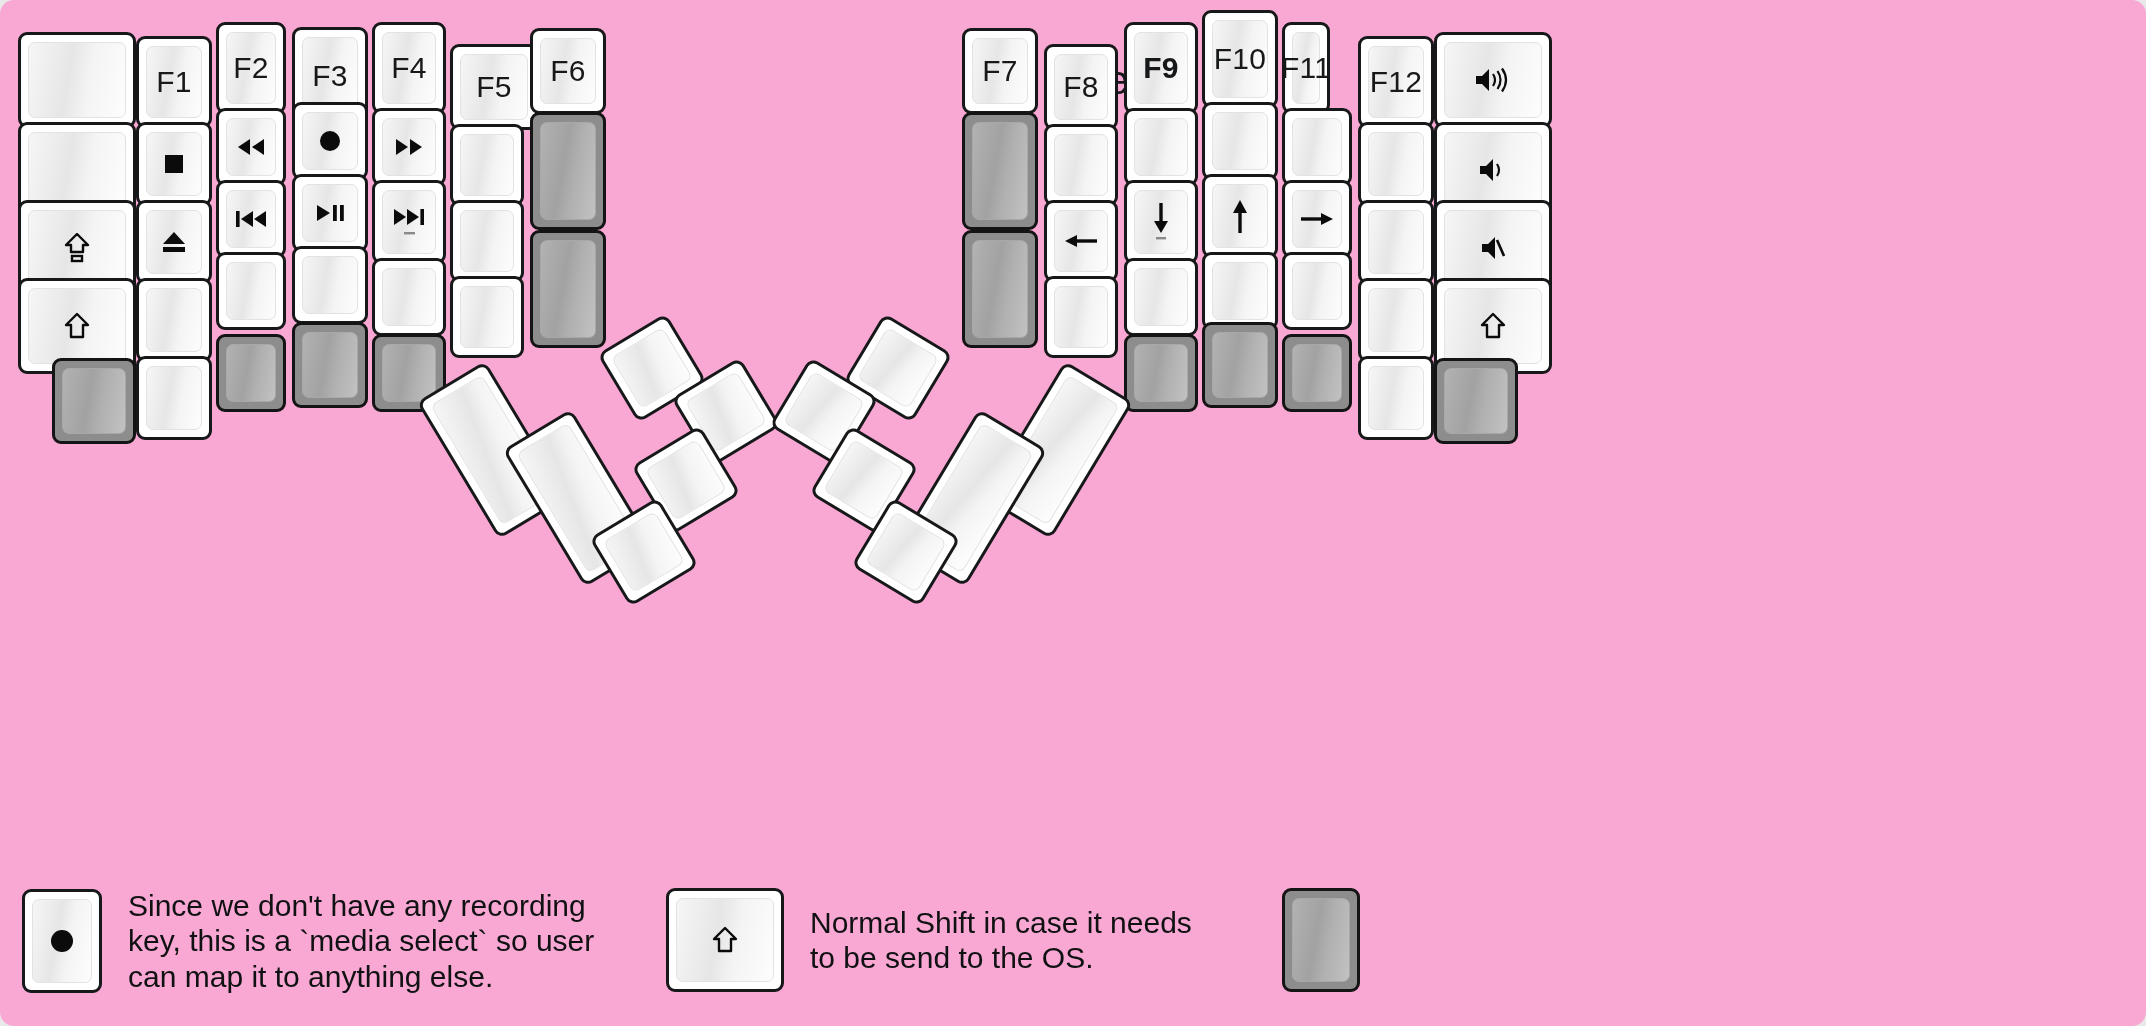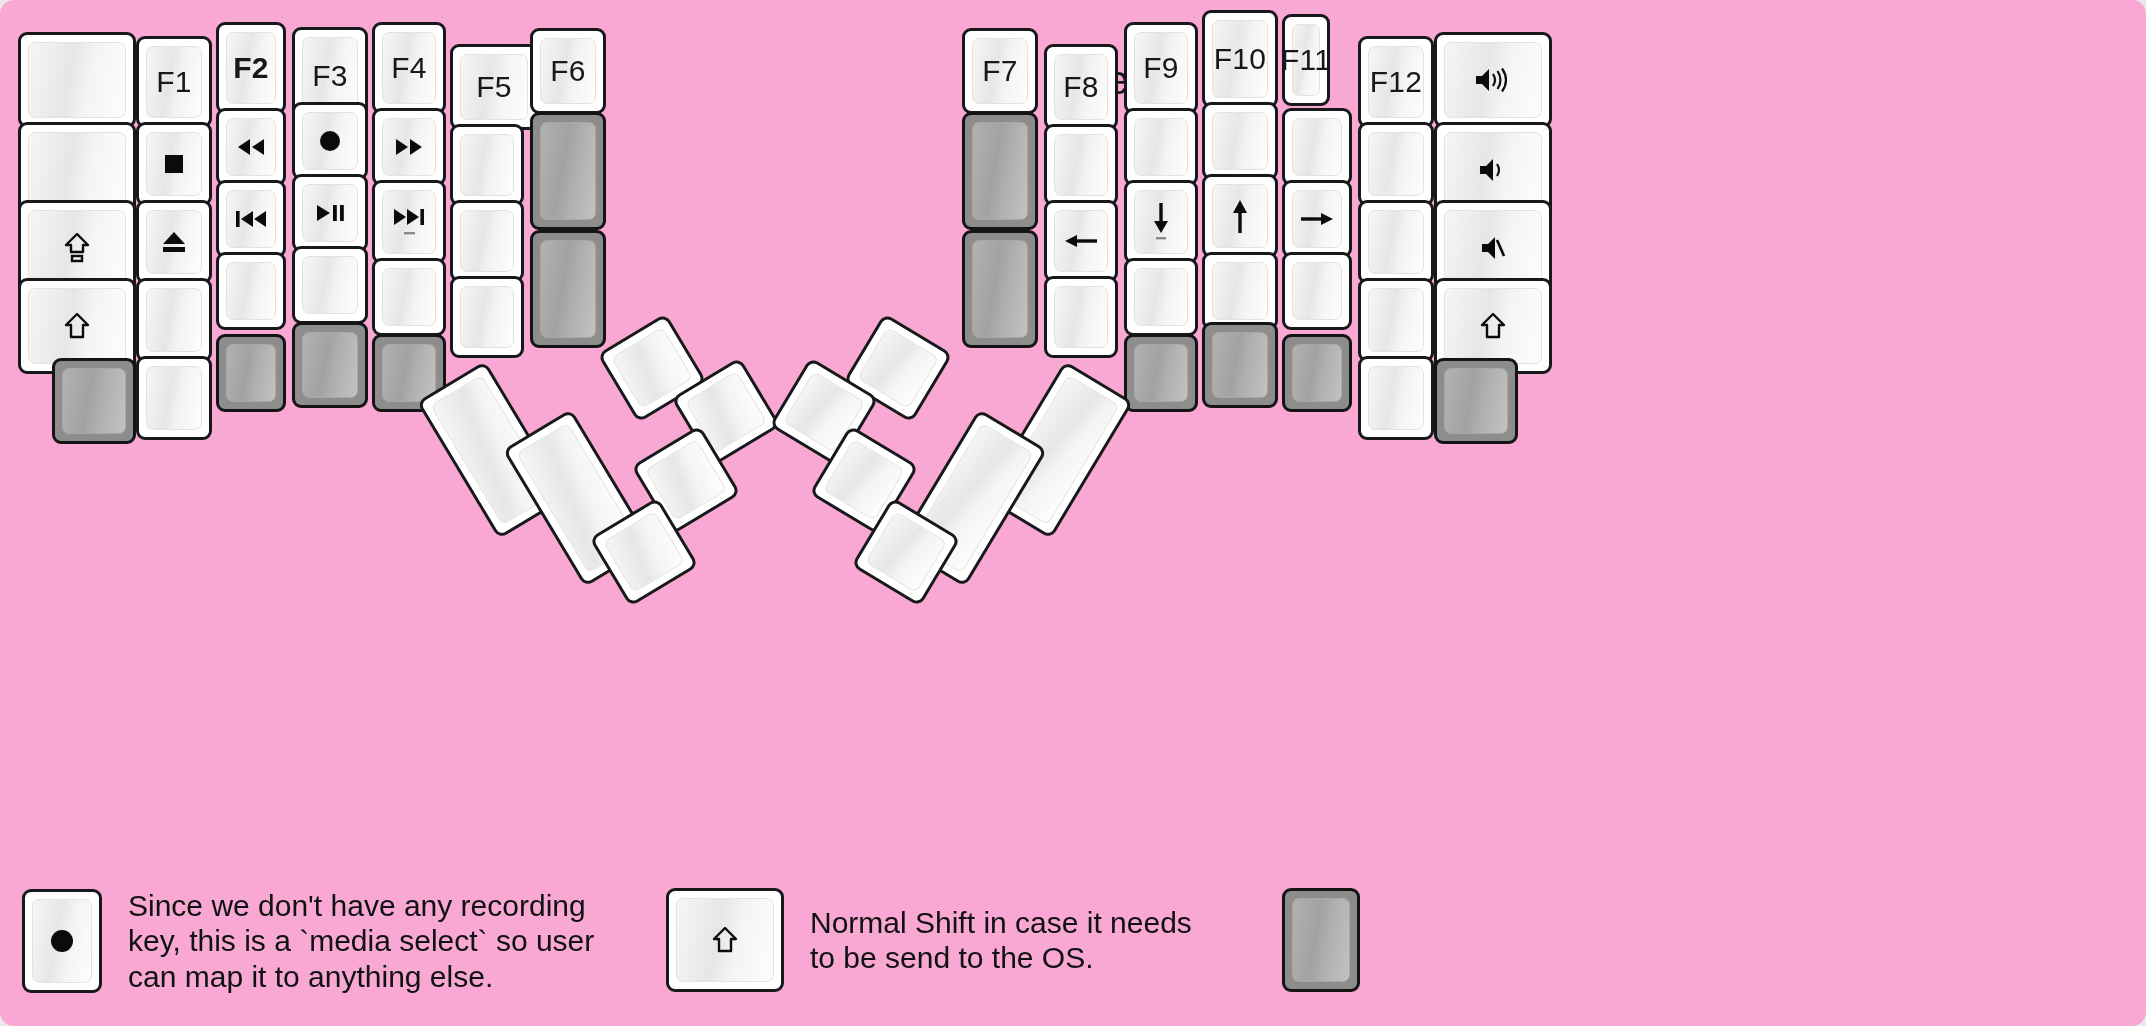--- a/index.html
+++ b/index.html
@@ -101,21 +101,21 @@
           </span>
       </div>
     </div>
     <div class="key" style="left:136px;top:278px;width:76px;height:84px;">
       <div class="cap"></div>
     </div>
     <div class="key" style="left:136px;top:356px;width:76px;height:84px;">
       <div class="cap"></div>
     </div>
 
-    <div class="key" style="left:216px;top:22px;width:70px;height:92px;font-weight:bold;">
+    <div class="key" style="left:216px;top:22px;width:70px;height:92px;">
       <div class="cap">
           <span class="lbl">F2</span>
         </div>
     </div>
     <div class="key" style="left:216px;top:108px;width:70px;height:78px;">
       <div class="cap">
         <span>
             <svg class="ic" width="30" height="18" viewBox="0 0 30 18">
               <path d="M14 1 L14 17 L2 9 Z" fill="#0b0b0b"></path>
               <path d="M28 1 L28 17 L16 9 Z" fill="#0b0b0b"></path>
@@ -283,21 +283,21 @@
               <path d="M33 9 L10 9" stroke="#0b0b0b" stroke-width="3.4"></path>
               <path d="M1 9 L13 3 L13 15 Z" fill="#0b0b0b"></path>
             </svg>
           </span>
       </div>
     </div>
     <div class="key" style="left:1044px;top:276px;width:74px;height:82px;">
       <div class="cap"></div>
     </div>
 
-    <div class="key" style="left:1124px;top:22px;width:74px;height:92px;">
+    <div class="key" style="left:1124px;top:22px;width:74px;height:92px;font-weight:bold;">
       <div class="cap">
           <span class="lbl">F9</span>
         </div>
     </div>
     <div class="key" style="left:1124px;top:108px;width:74px;height:78px;">
       <div class="cap"></div>
     </div>
     <div class="key" style="left:1124px;top:180px;width:74px;height:84px;">
       <div class="cap">
         <span>
@@ -334,21 +334,21 @@
           </span>
       </div>
     </div>
     <div class="key" style="left:1202px;top:252px;width:76px;height:78px;">
       <div class="cap"></div>
     </div>
     <div class="key trans" style="left:1202px;top:322px;width:76px;height:86px;">
       <div class="cap"></div>
     </div>
 
-    <div class="key" style="left:1282px;top:14px;width:48px;height:92px;">
+    <div class="key" style="left:1282px;top:22px;width:48px;height:92px;">
       <div class="cap">
           <span class="lbl">F11</span>
         </div>
     </div>
     <div class="key" style="left:1282px;top:108px;width:70px;height:78px;">
       <div class="cap"></div>
     </div>
     <div class="key" style="left:1282px;top:180px;width:70px;height:78px;">
       <div class="cap">
         <span>

